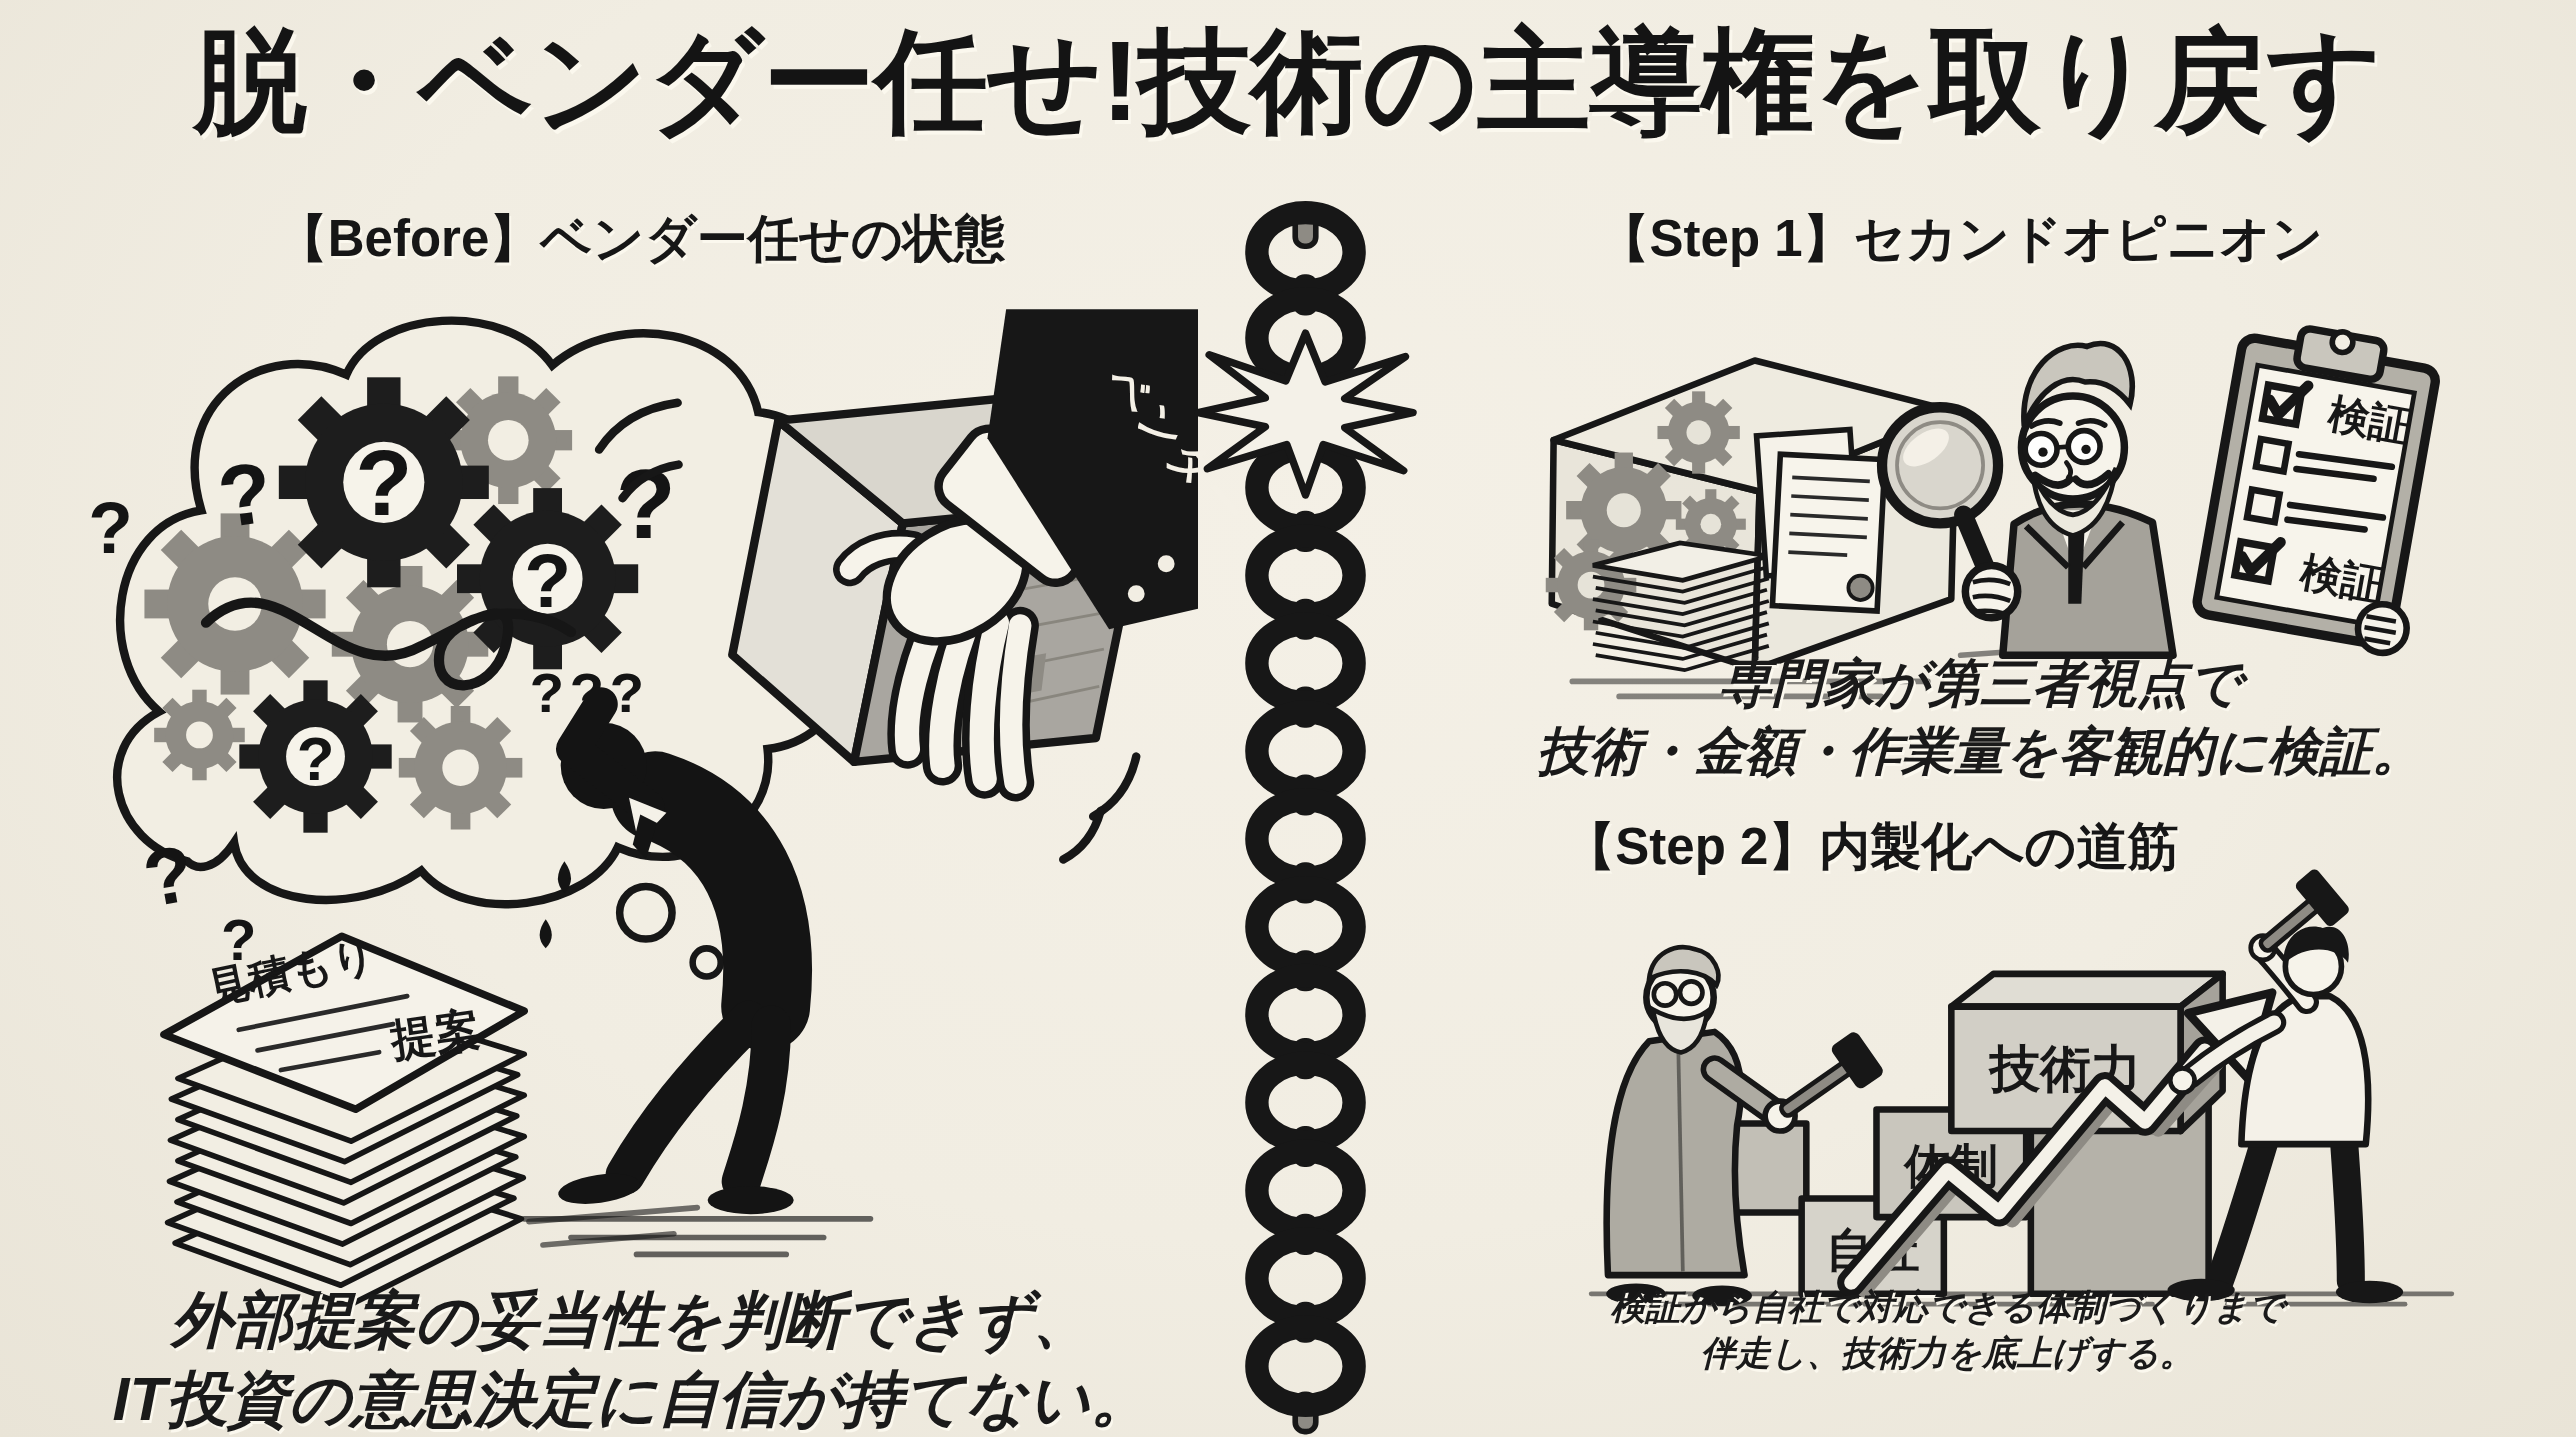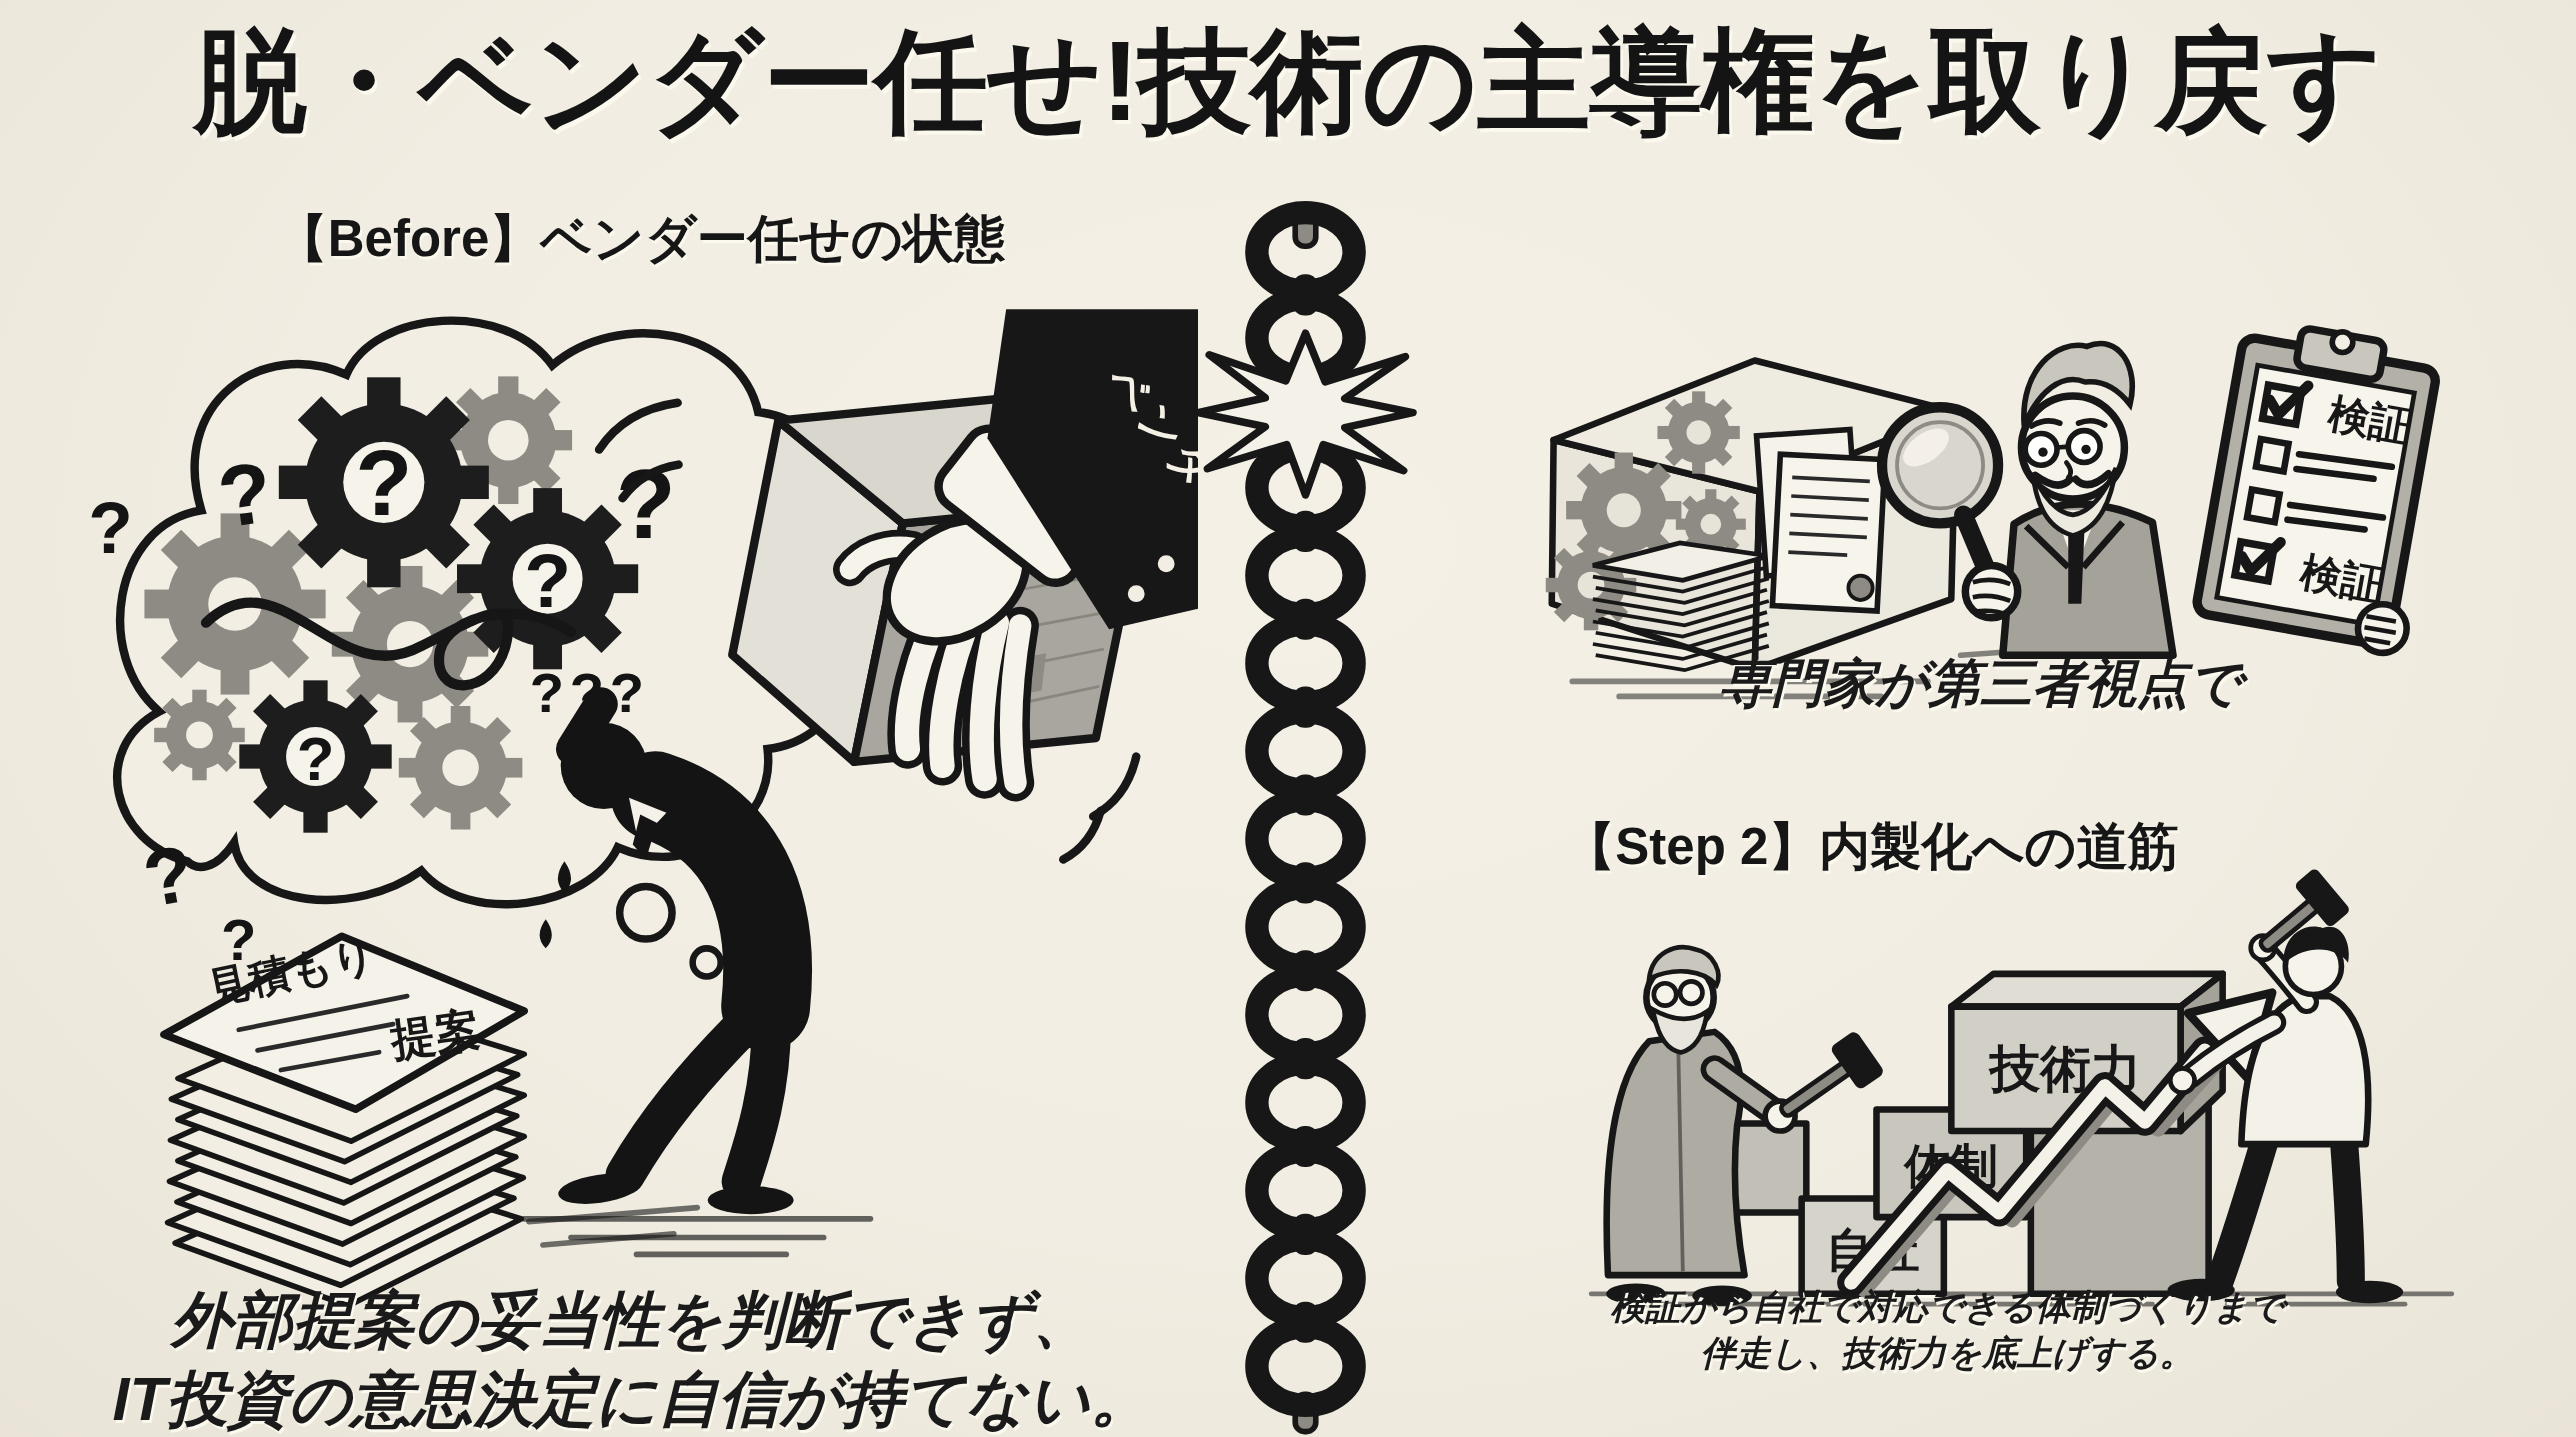--- a/index.html
+++ b/index.html
@@ -51,20 +51,21 @@
         <rect x="-7" y="-44" width="14" height="88" transform="rotate(90)"></rect>
         <rect x="-7" y="-44" width="14" height="88" transform="rotate(135)"></rect>
         <circle r="33"></circle>
       </g>
     </defs>
   </svg>
 
   <div class="abs page-title">脱・ベンダー任せ!技術の主導権を取り戻す</div>
 
   <div class="abs section-heading h-before">【Before】ベンダー任せの状態</div>
+  <div class="abs section-heading h-step1">【Step 1】セカンドオピニオン</div>
   <div class="abs section-heading h-step2">【Step 2】内製化への道筋</div>
 
   <svg class="abs" style="left:75px;top:309px" width="1123" height="983" viewBox="80 330 1200 1050">
 
     <g>
       <path d="M 200 920 C 120 900 95 800 170 760 C 100 700 120 560 215 545
                C 180 430 280 360 370 400 C 400 330 540 320 590 390
                C 660 330 790 350 810 440 C 900 450 940 560 875 620
                C 935 690 905 790 820 800 C 830 880 740 940 660 905
                C 630 970 500 990 450 930 C 380 980 260 970 250 900
@@ -422,19 +423,20 @@
                C2496,1010 2462,1008 2440,1030 Z" fill="#171717"></path>
     </g>
   </svg>
 
   <div class="abs caption c-before">
     <div>外部提案の妥当性を判断できず、</div>
     <div>IT投資の意思決定に自信が持てない。</div>
   </div>
   <div class="abs caption c-step1">
     <div>専門家が第三者視点で</div>
+    <div>技術・金額・作業量を客観的に検証。</div>
   </div>
   <div class="abs caption c-step2">
     <div>検証から自社で対応できる体制づくりまで</div>
     <div>伴走し、技術力を底上げする。</div>
   </div>
 </div>
 
 
 </body></html>

